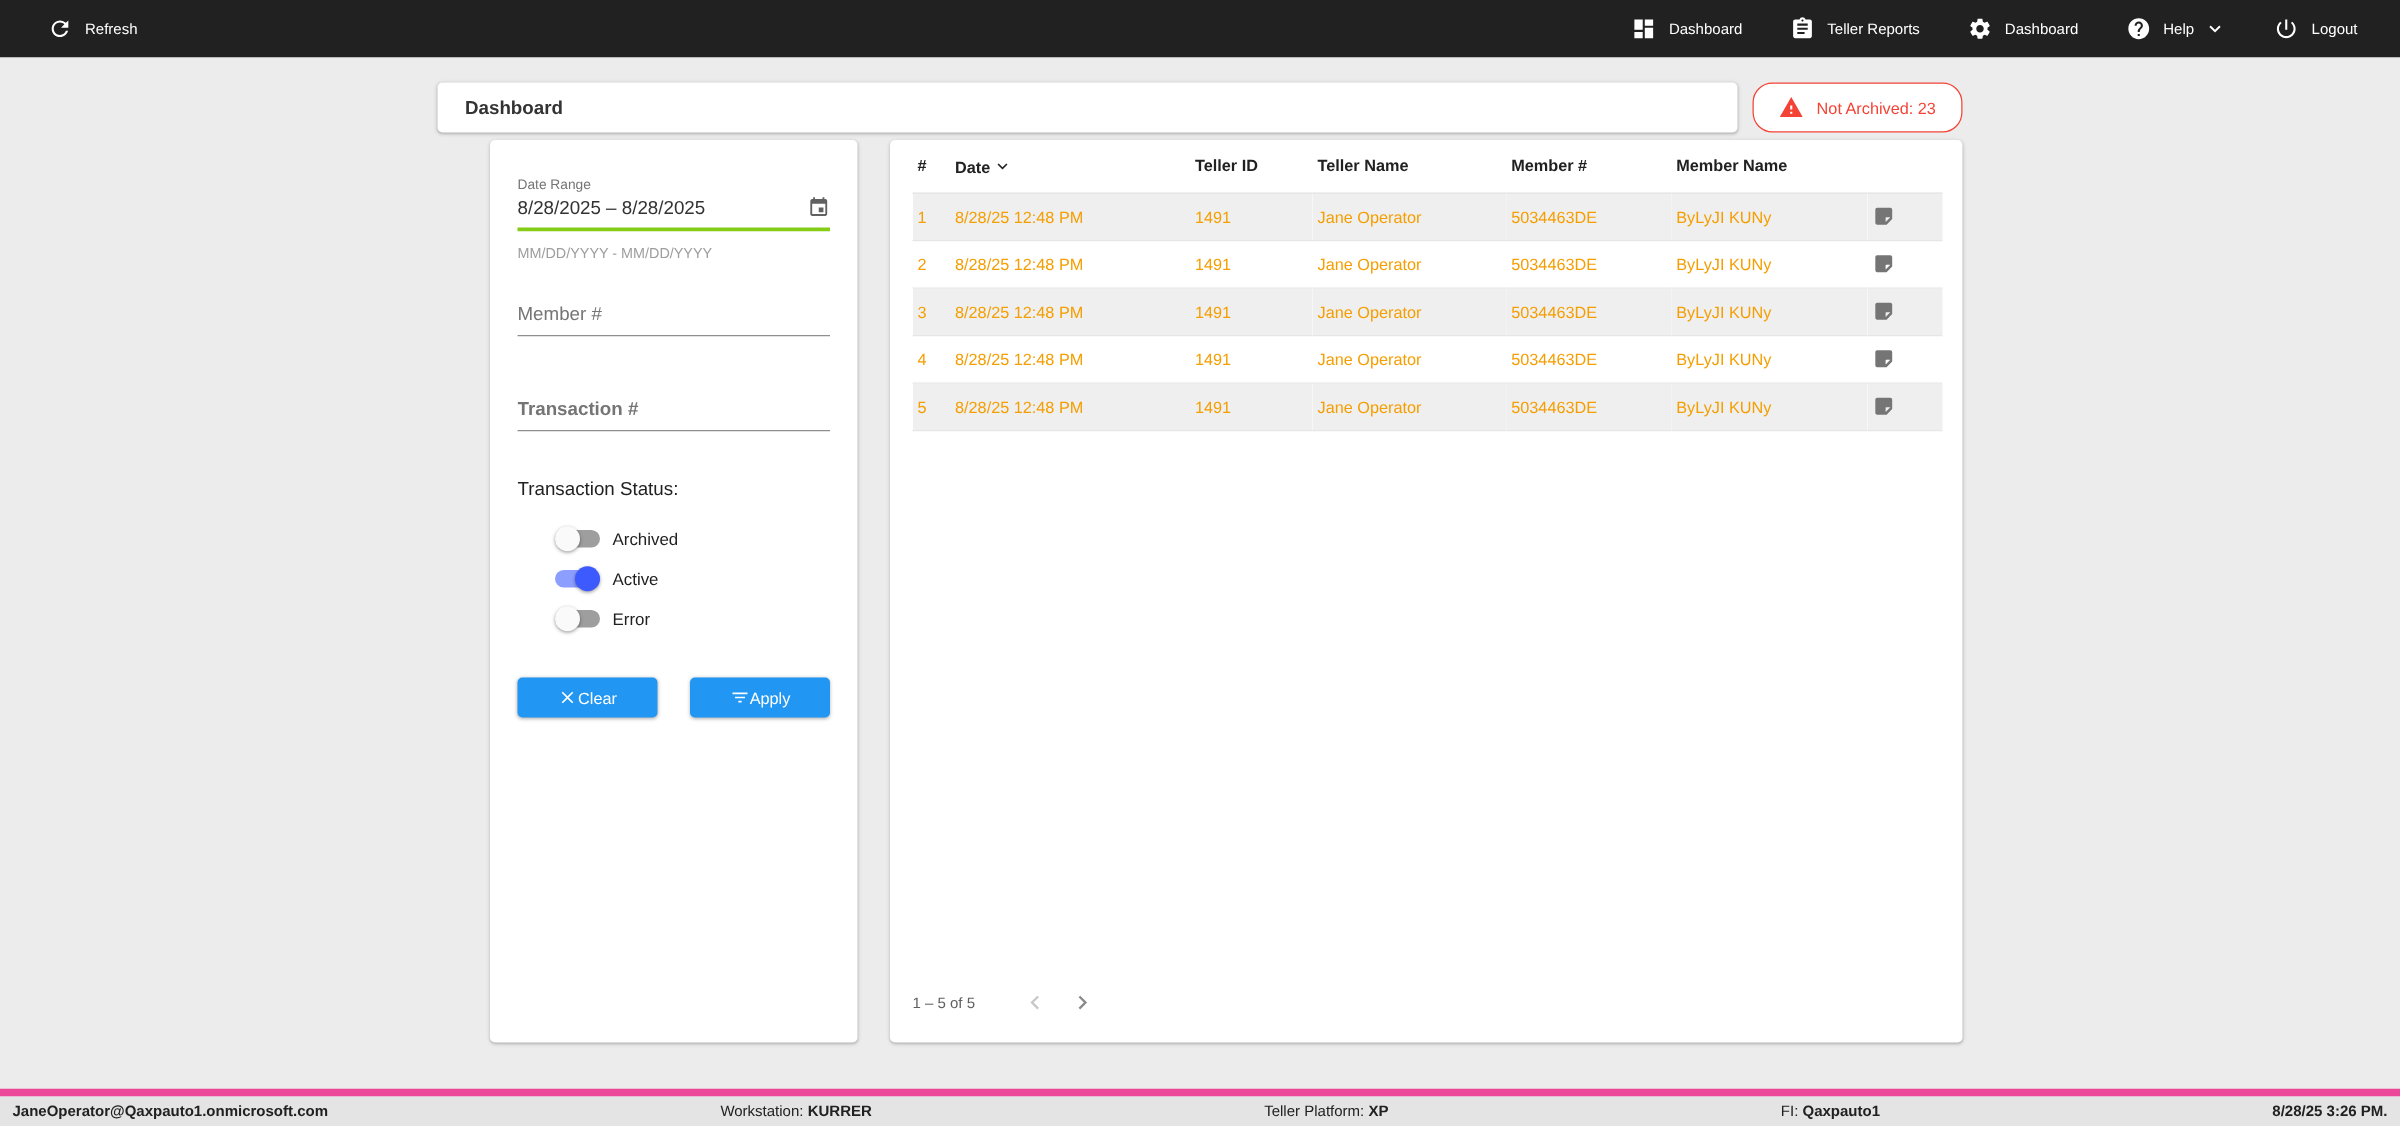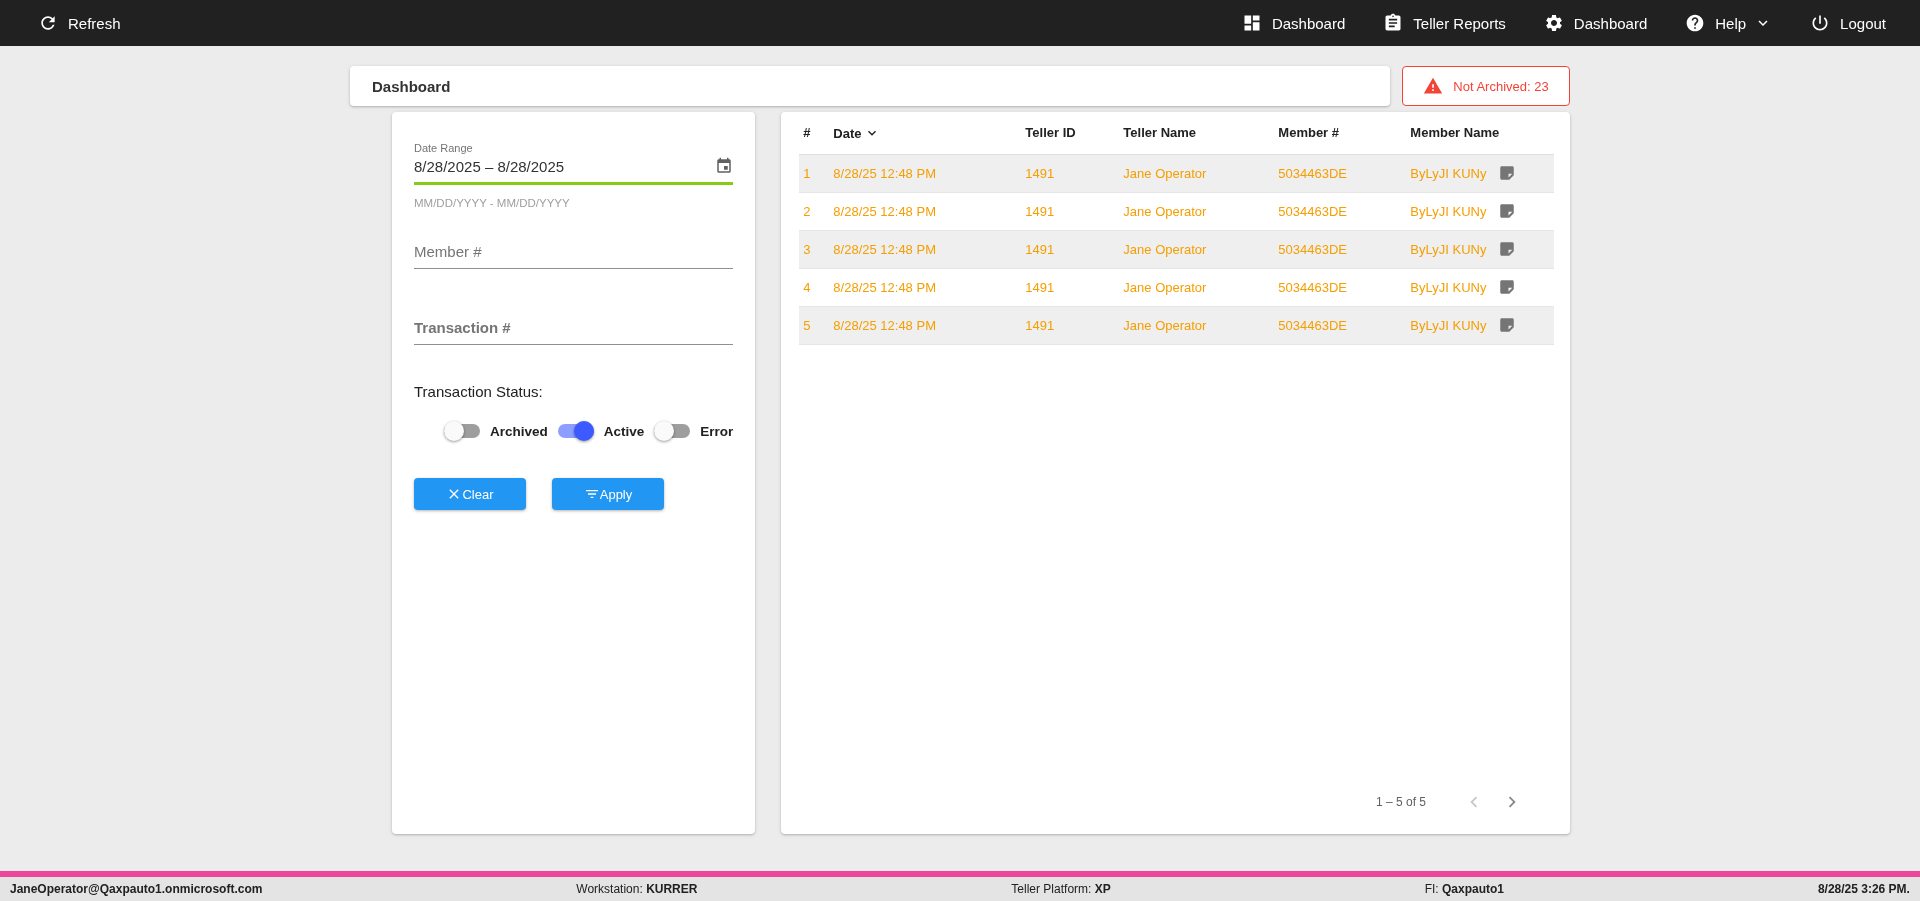--- a/index.html
+++ b/index.html
@@ -20,39 +20,39 @@
     font-family:"Liberation Sans","DejaVu Sans",sans-serif;
     background:var(--page-bg);
     display:flex;flex-direction:column;
   }
   [data-interactable="true"]{cursor:pointer;}
 
   
   .topbar{
     height:46px;flex:0 0 46px;background:var(--topbar-bg);color:#fff;
     display:flex;align-items:center;justify-content:space-between;
-    padding:0 34px 0 38px;font-size:15px;
+    padding:0 34px 0 38px;font-size:12px;
   }
   .topbar-left,.topbar-right{display:flex;align-items:center;}
   .topbar-right{gap:38px;}
   .topbar-item{display:flex;align-items:center;gap:10px;white-space:nowrap;}
   .topbar-item svg{width:20px;height:20px;fill:#fff;flex:0 0 auto;}
   .topbar-item .chev{width:18px;height:18px;margin-left:-2px;}
 
   
   .main{flex:1 1 auto;background:var(--page-bg);}
   .container{width:1220px;margin:0 auto;padding-top:20px;}
   .card{background:#fff;border-radius:4px;box-shadow:0 1px 2px rgba(0,0,0,.18),0 1px 4px rgba(0,0,0,.10);}
 
   .header-row{display:flex;gap:12px;height:40px;}
   .header-card{flex:1 1 auto;display:flex;align-items:center;padding-left:22px;
     font-size:15px;font-weight:bold;color:#333;}
   .badge{
     flex:0 0 168px;display:flex;align-items:center;justify-content:center;gap:10px;
-    background:#fff;border:1px solid var(--alert-red);border-radius:4px;
+    background:#fff;border:1px solid var(--alert-red);border-radius:16px;
     color:var(--alert-red);font-size:13px;
   }
   .badge svg{width:20px;height:20px;fill:var(--alert-red);}
 
   .content-row{display:flex;gap:26px;margin-top:6px;height:722px;}
 
   
   .filter-panel{flex:0 0 290px;padding:30px 22px;margin-left:42px;}
   .field-label{font-size:11px;color:var(--muted-gray);}
   .input-line{position:relative;border-bottom:3px solid #84cc16;padding-bottom:5px;}
@@ -65,21 +65,21 @@
   .hint{margin-top:12px;font-size:11.5px;color:#9e9e9e;}
   .plain-input{
     display:block;width:100%;border:none;border-bottom:1px solid #8f8f8f;outline:none;
     background:transparent;font-size:15px;color:#333;padding:8px 0;
     font-family:"Liberation Sans","DejaVu Sans",sans-serif;
   }
   .plain-input::placeholder,.input-line input::placeholder{color:#757575;opacity:1;}
   .mt-member{margin-top:26px;}
   .mt-trans{margin-top:42px;font-weight:bold;}
   .status-label{margin-top:38px;font-size:15px;font-weight:500;color:#212121;}
-  .toggles{margin-top:20px;margin-left:30px;display:flex;flex-direction:row;gap:10px;font-weight:bold;}
+  .toggles{margin-top:20px;margin-left:30px;display:flex;flex-direction:column;gap:10px;}
   .toggle-row{display:flex;align-items:center;gap:10px;height:22px;}
   .switch{position:relative;width:36px;height:14px;border-radius:7px;background:#9e9e9e;flex:0 0 auto;}
   .switch .thumb{
     position:absolute;top:-3px;left:0;width:20px;height:20px;border-radius:50%;
     background:#fafafa;box-shadow:0 1px 3px rgba(0,0,0,.4);transition:left .1s;
   }
   .switch.on{background:var(--toggle-on-track);}
   .switch.on .thumb{left:16px;background:var(--toggle-on-thumb);}
   .toggle-label{font-size:13.5px;color:#212121;}
   .btn-row{margin-top:36px;display:flex;gap:26px;}
@@ -100,21 +100,21 @@
   thead th{
     text-align:left;font-size:13px;font-weight:bold;color:#212121;
     height:42px;border-bottom:1px solid #e0e0e0;padding:0 4px;white-space:nowrap;
   }
   thead th .sort{width:16px;height:16px;fill:#212121;vertical-align:-3px;margin-left:2px;}
   tbody tr{height:38px;border-bottom:1px solid #e6e6e6;}
   tbody tr:nth-child(odd){background:#efefef;}
   tbody td{font-size:13px;color:var(--row-orange);padding:0 4px;white-space:nowrap;overflow:hidden;}
   td.c-icon svg{width:18px;height:18px;fill:#757575;display:block;}
   .pagination{
-    margin-top:auto;display:flex;align-items:center;justify-content:flex-end;
+    margin-top:auto;display:flex;align-items:center;justify-content:flex-start;
     padding-right:30px;color:#616161;font-size:12px;
   }
   .pagination .pg-btn{width:24px;height:24px;display:flex;align-items:center;justify-content:center;border-radius:50%;}
   .pagination .pg-btn svg{width:22px;height:22px;}
   .pg-prev{margin-left:36px;}
   .pg-prev svg{fill:#c7c7c7;}
   .pg-next{margin-left:14px;}
   .pg-next svg{fill:#8a8a8a;}
 
   

